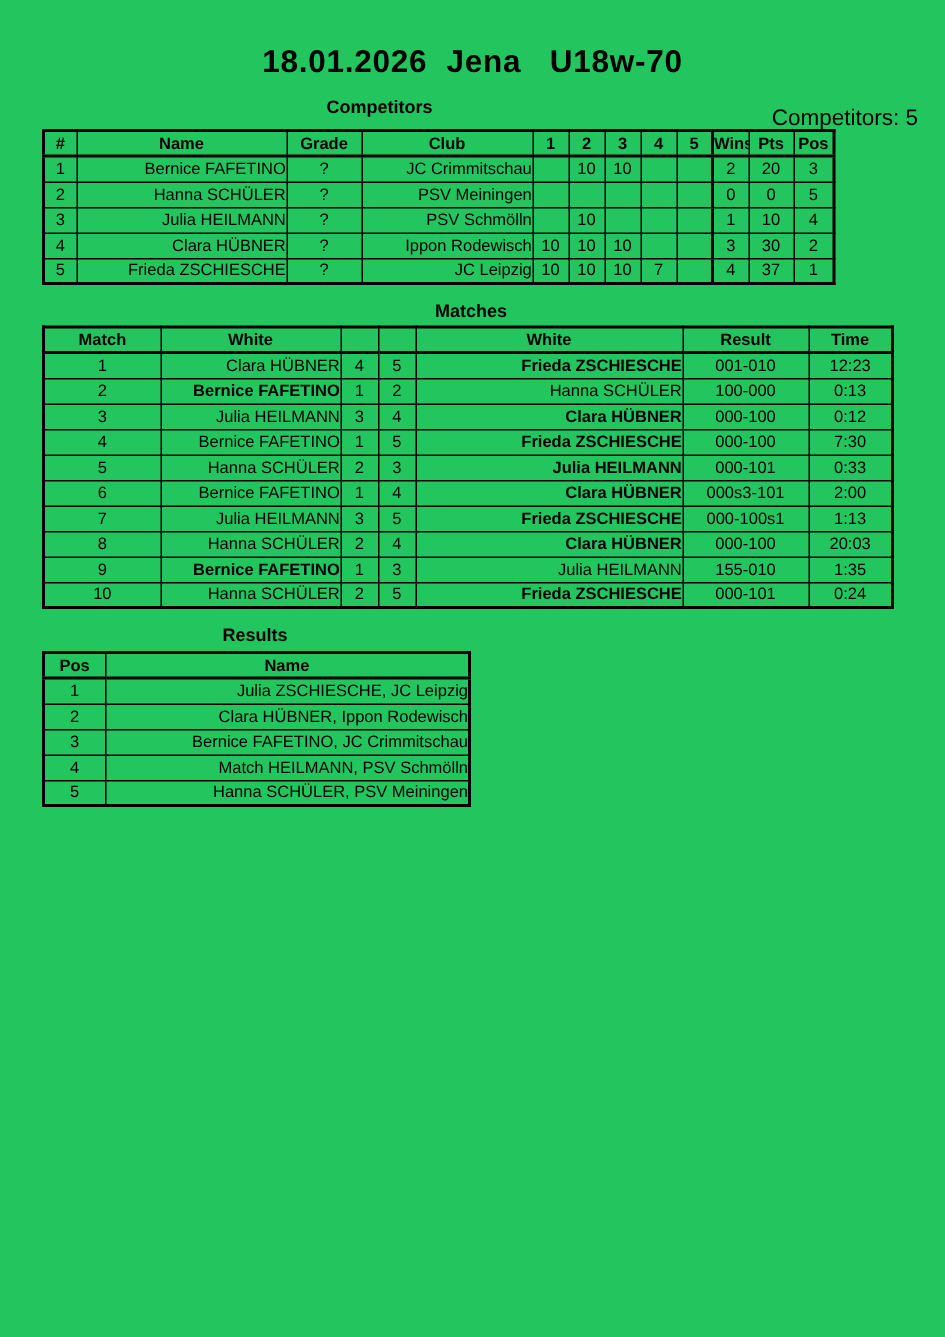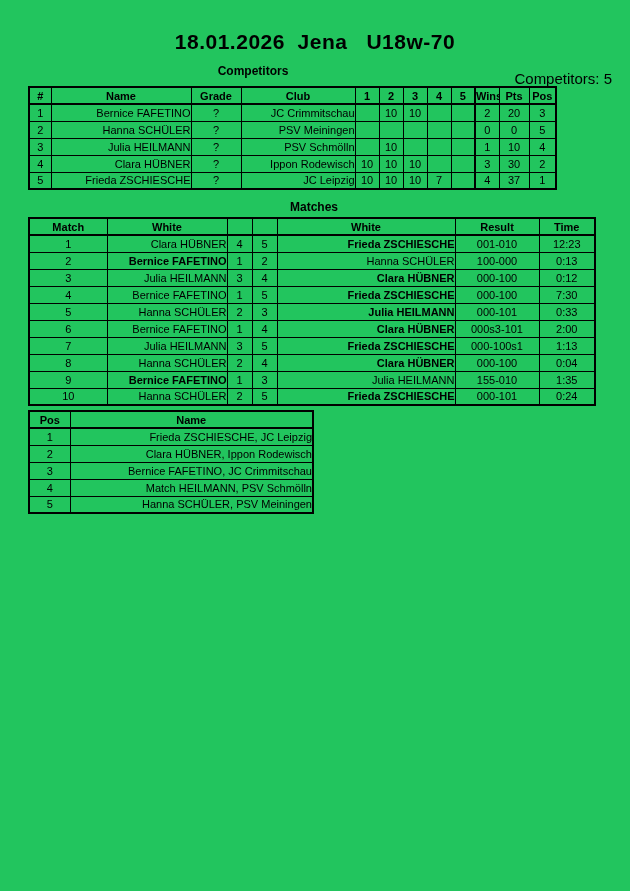--- a/index.html
+++ b/index.html
@@ -232,21 +232,21 @@
           <td class="ctr">000-100s1</td>
           <td class="ctr">1:13</td>
         </tr>
         <tr>
           <td class="ctr">8</td>
           <td class="lft">Hanna SCHÜLER</td>
           <td class="ctr">2</td>
           <td class="ctr">4</td>
           <td class="lft bold">Clara HÜBNER</td>
           <td class="ctr">000-100</td>
-          <td class="ctr">0:04</td>
+          <td class="ctr">20:03</td>
         </tr>
         <tr>
           <td class="ctr">9</td>
           <td class="lft bold">Bernice FAFETINO</td>
           <td class="ctr">1</td>
           <td class="ctr">3</td>
           <td class="lft">Julia HEILMANN</td>
           <td class="ctr">155-010</td>
           <td class="ctr">1:35</td>
         </tr>
@@ -255,36 +255,37 @@
           <td class="lft">Hanna SCHÜLER</td>
           <td class="ctr">2</td>
           <td class="ctr">5</td>
           <td class="lft bold">Frieda ZSCHIESCHE</td>
           <td class="ctr">000-101</td>
           <td class="ctr">0:24</td>
         </tr>
       </tbody>
   </table>
 
+  <div class="sec-label lbl-results">Results</div>
 
   <table class="t t-results">
     <colgroup>
       <col style="width:41px">
         <col style="width:243px">
     </colgroup>
     <thead>
       <tr>
         <th>Pos</th>
         <th>Name</th>
       </tr>
     </thead>
     <tbody>
         <tr>
           <td class="ctr">1</td>
-          <td class="lft">Frieda ZSCHIESCHE, JC Leipzig</td>
+          <td class="lft">Julia ZSCHIESCHE, JC Leipzig</td>
         </tr>
         <tr>
           <td class="ctr">2</td>
           <td class="lft">Clara HÜBNER, Ippon Rodewisch</td>
         </tr>
         <tr>
           <td class="ctr">3</td>
           <td class="lft">Bernice FAFETINO, JC Crimmitschau</td>
         </tr>
         <tr>

